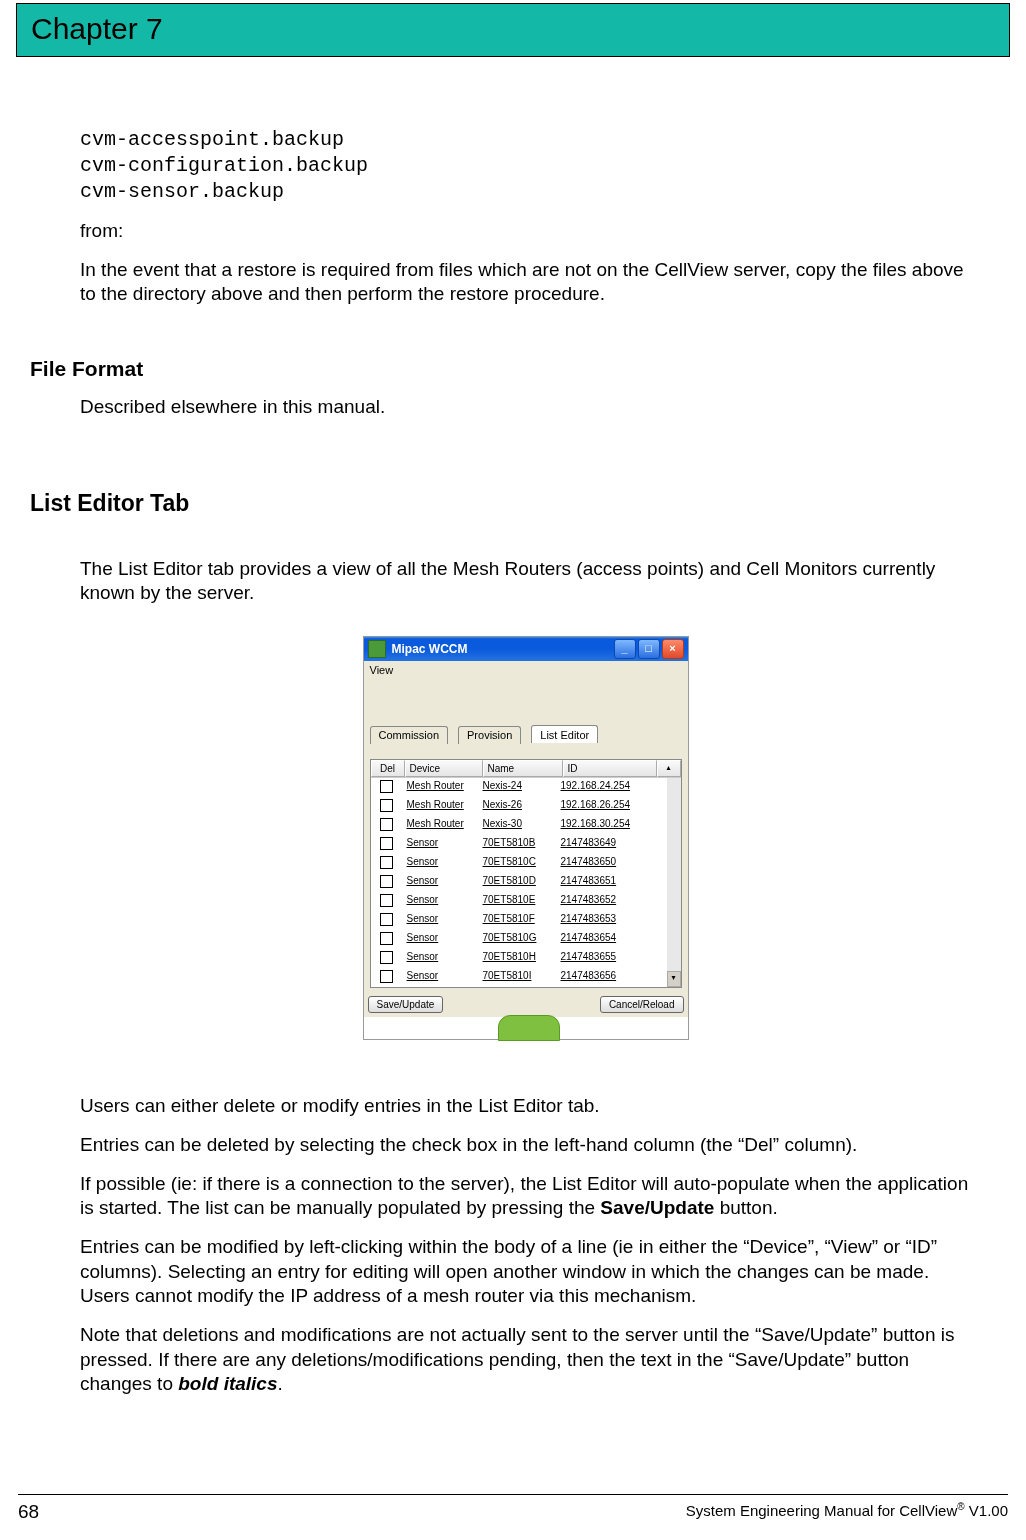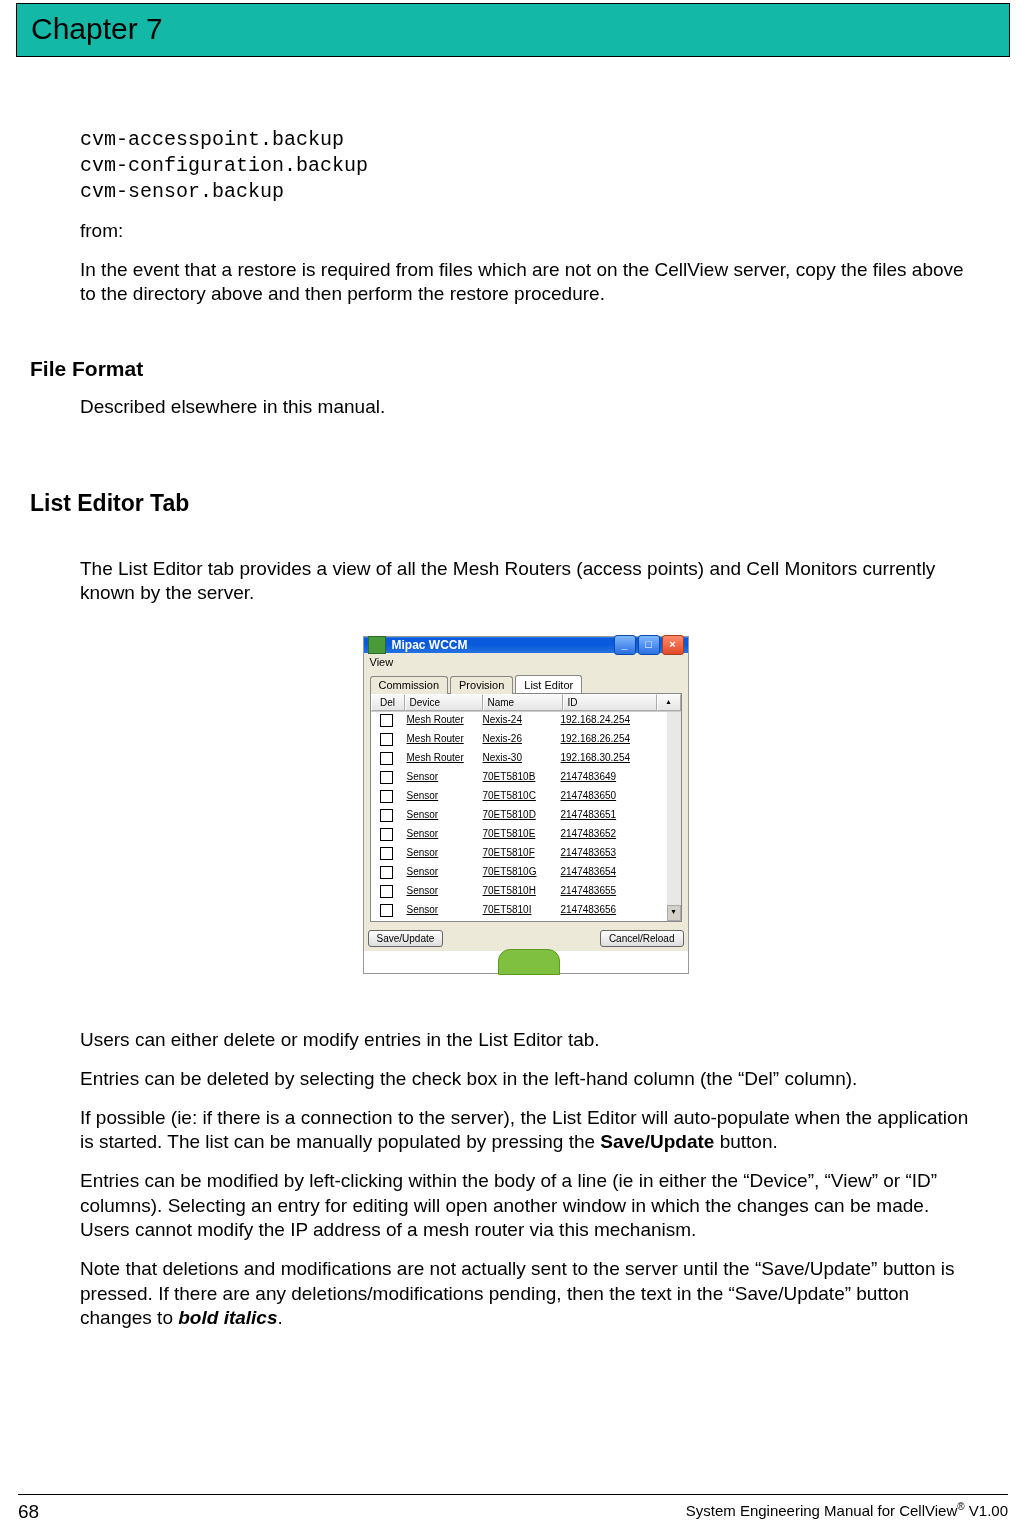--- a/index.html
+++ b/index.html
@@ -73,21 +73,21 @@
     width: 324px;
     margin: 30px auto 20px auto;
     border: 1px solid #999;
     background: #ece9d8;
     font-family: Tahoma, Arial, sans-serif;
     font-size: 11px;
   }
   .titlebar {
     background: linear-gradient(to bottom, #3a8ef0 0%, #0a5add 8%, #0a5add 50%, #2573e0 100%);
     color: #fff;
-    height: 16px;
+    height: 24px;
     display: flex;
     align-items: center;
     padding: 0 4px;
     font-size: 12px;
     font-weight: bold;
   }
   .titlebar-icon {
     width: 16px;
     height: 16px;
     background: #4a9a3a;
@@ -110,41 +110,42 @@
   }
   .winbtn.close { background: linear-gradient(to bottom, #ff8a6a, #e04a2a); border-color: #b03a1a; }
   .menubar {
     background: #ece9d8;
     padding: 3px 6px;
     font-size: 11px;
   }
   .tabrow {
     padding: 4px 6px 0 6px;
     display: flex;
-    gap: 0;
+    gap: 8px;
+    margin-top: 42px;
   }
   .tab {
     border: 1px solid #888;
     border-bottom: none;
     background: #ece9d8;
     padding: 2px 8px;
     font-size: 11px;
     border-radius: 3px 3px 0 0;
     margin-right: 2px;
     position: relative;
     top: 1px;
   }
   .tab.active {
     background: #fff;
     top: 0;
     padding-top: 3px;
     z-index: 2;
   }
   .tabpanel {
-    margin: 0 6px 4px 6px;
+    margin: 16px 6px 4px 6px;
     background: #fff;
     border: 1px solid #888;
     padding: 0;
   }
   .headers {
     display: flex;
     background: #ece9d8;
     border-bottom: 1px solid #ccc;
   }
   .headers > div, .row > div {

